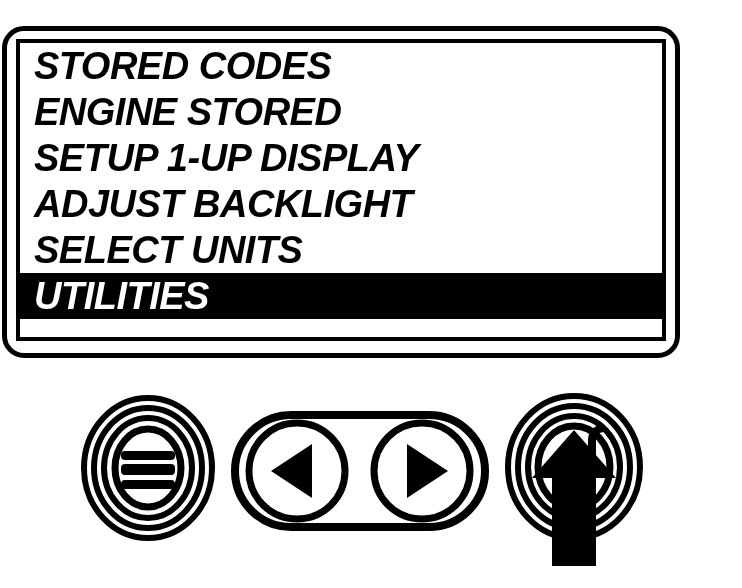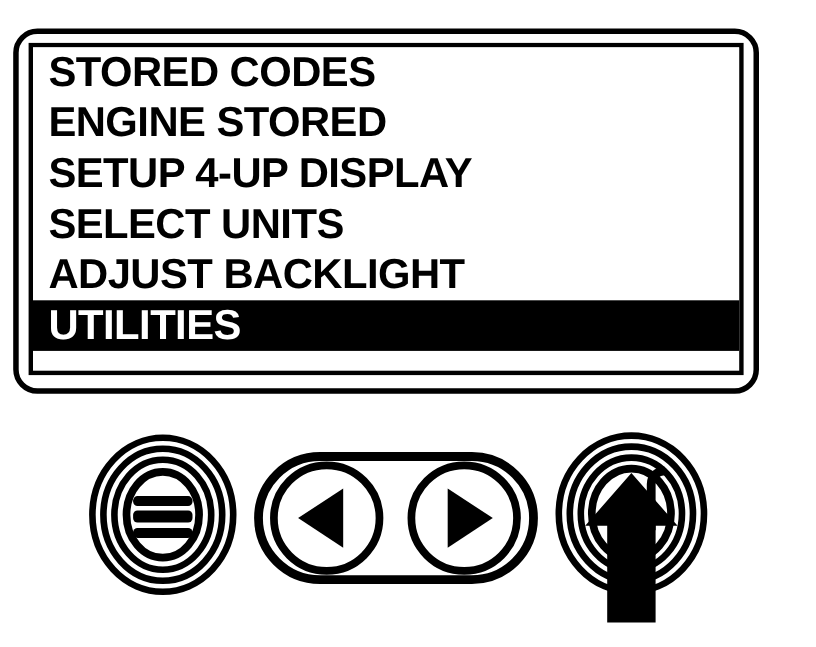--- a/index.html
+++ b/index.html
@@ -13,24 +13,25 @@
     height: 588px;
     position: relative;
     overflow: hidden;
     font-family: "Liberation Sans", sans-serif;
     -webkit-font-smoothing: none;
   }
 
   
   #device {
     position: absolute;
-    left: 12px;
+    left: 2px;
     top: 26px;
     width: 678px;
     height: 332px;
+    font-style: italic;
   }
 
   
   #bezel {
     position: absolute;
     left: 0;
     top: 0;
     width: 100%;
     height: 100%;
     box-sizing: border-box;
@@ -109,26 +110,26 @@
 
   <div id="bezel"></div>
 
   <div id="lcd">
     <div id="menu-list">
 
       <div class="menu-item">STORED CODES</div>
 
       <div class="menu-item">ENGINE STORED</div>
 
+      <div class="menu-item">SETUP 1-UP DISPLAY</div>
 
-      <div class="menu-item">SETUP 4-UP DISPLAY</div>
+
+      <div class="menu-item">ADJUST BACKLIGHT</div>
 
       <div class="menu-item">SELECT UNITS</div>
-
-      <div class="menu-item">ADJUST BACKLIGHT</div>
 
       <div class="menu-item selected">UTILITIES</div>
 
     </div>
   </div>
 </div>
 
 <div id="button-row">
 
   <div class="btn-wrap" id="menu-button">

